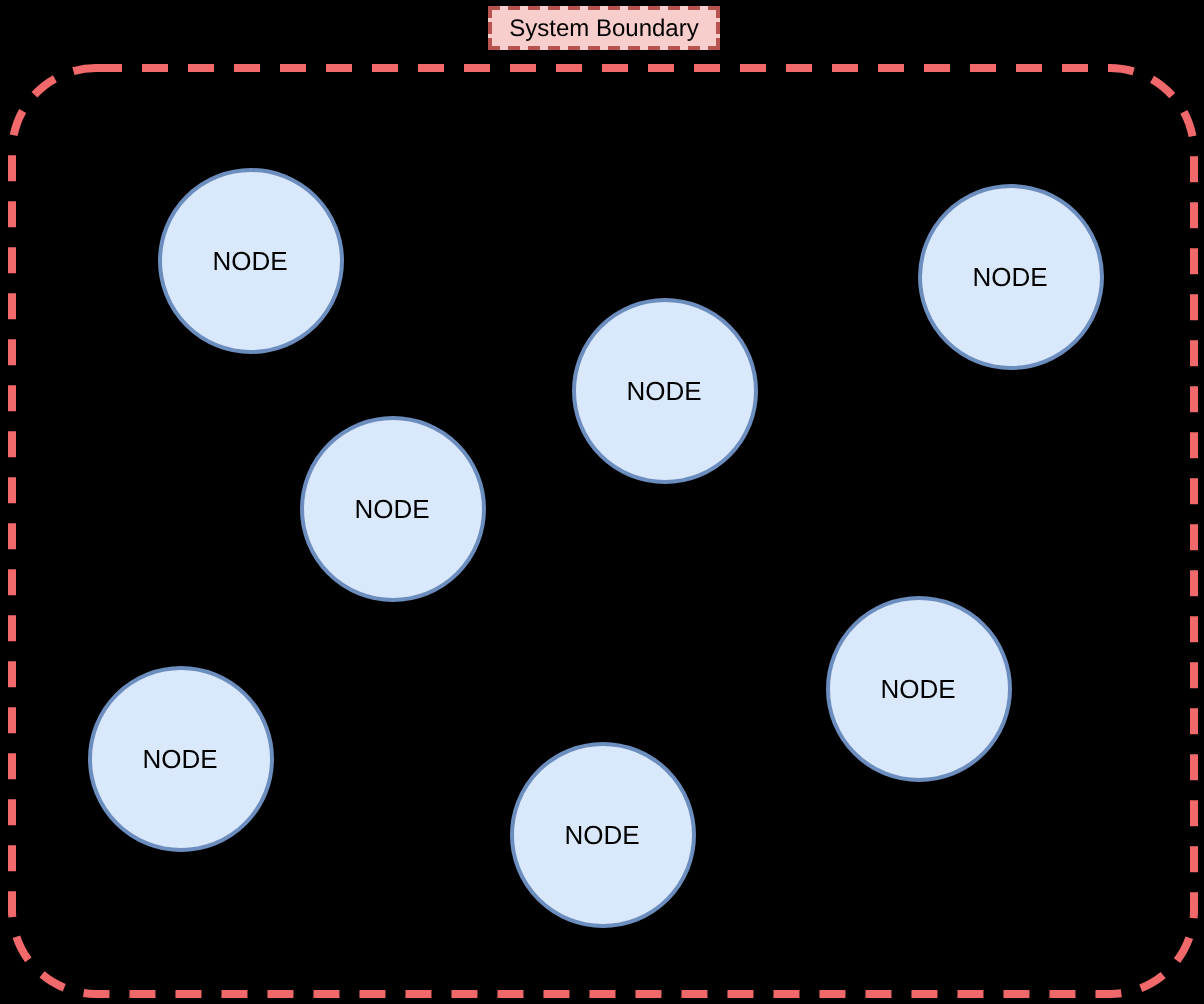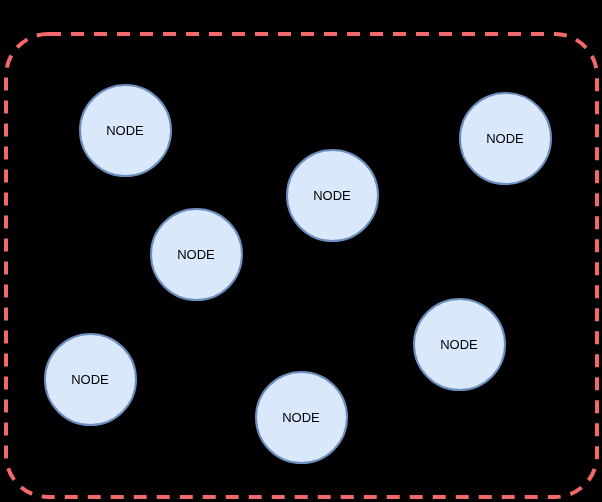--- a/index.html
+++ b/index.html
@@ -56,20 +56,23 @@
 </style>
 </head>
 <body>
 
 <div class="stage">
 
   <svg class="boundary-svg" viewBox="0 0 602 502" xmlns="http://www.w3.org/2000/svg">
     <rect id="boundary-rect" fill="none" stroke-linecap="butt" x="6" y="34" width="591" height="463" rx="42" ry="42" stroke="#f2696b" stroke-width="4" stroke-dasharray="13 10"></rect>
   </svg>
 
+  <div class="boundary-label" id="boundary-label" style="left: 244px; top: 3px; width: 116px; height: 22px; background: rgb(248, 206, 204); border-color: rgb(184, 84, 80);">
+    <span>System Boundary</span>
+  </div>
 
   <div class="node" style="left: 78.5px; top: 83.5px; width: 93px; height: 93px; background: rgb(218, 232, 252); border-color: rgb(108, 142, 191);">
     <span class="node-label">NODE</span>
   </div>
   <div class="node" style="left: 458.5px; top: 91.5px; width: 93px; height: 93px; background: rgb(218, 232, 252); border-color: rgb(108, 142, 191);">
     <span class="node-label">NODE</span>
   </div>
   <div class="node" style="left: 285.5px; top: 148.5px; width: 93px; height: 93px; background: rgb(218, 232, 252); border-color: rgb(108, 142, 191);">
     <span class="node-label">NODE</span>
   </div>

